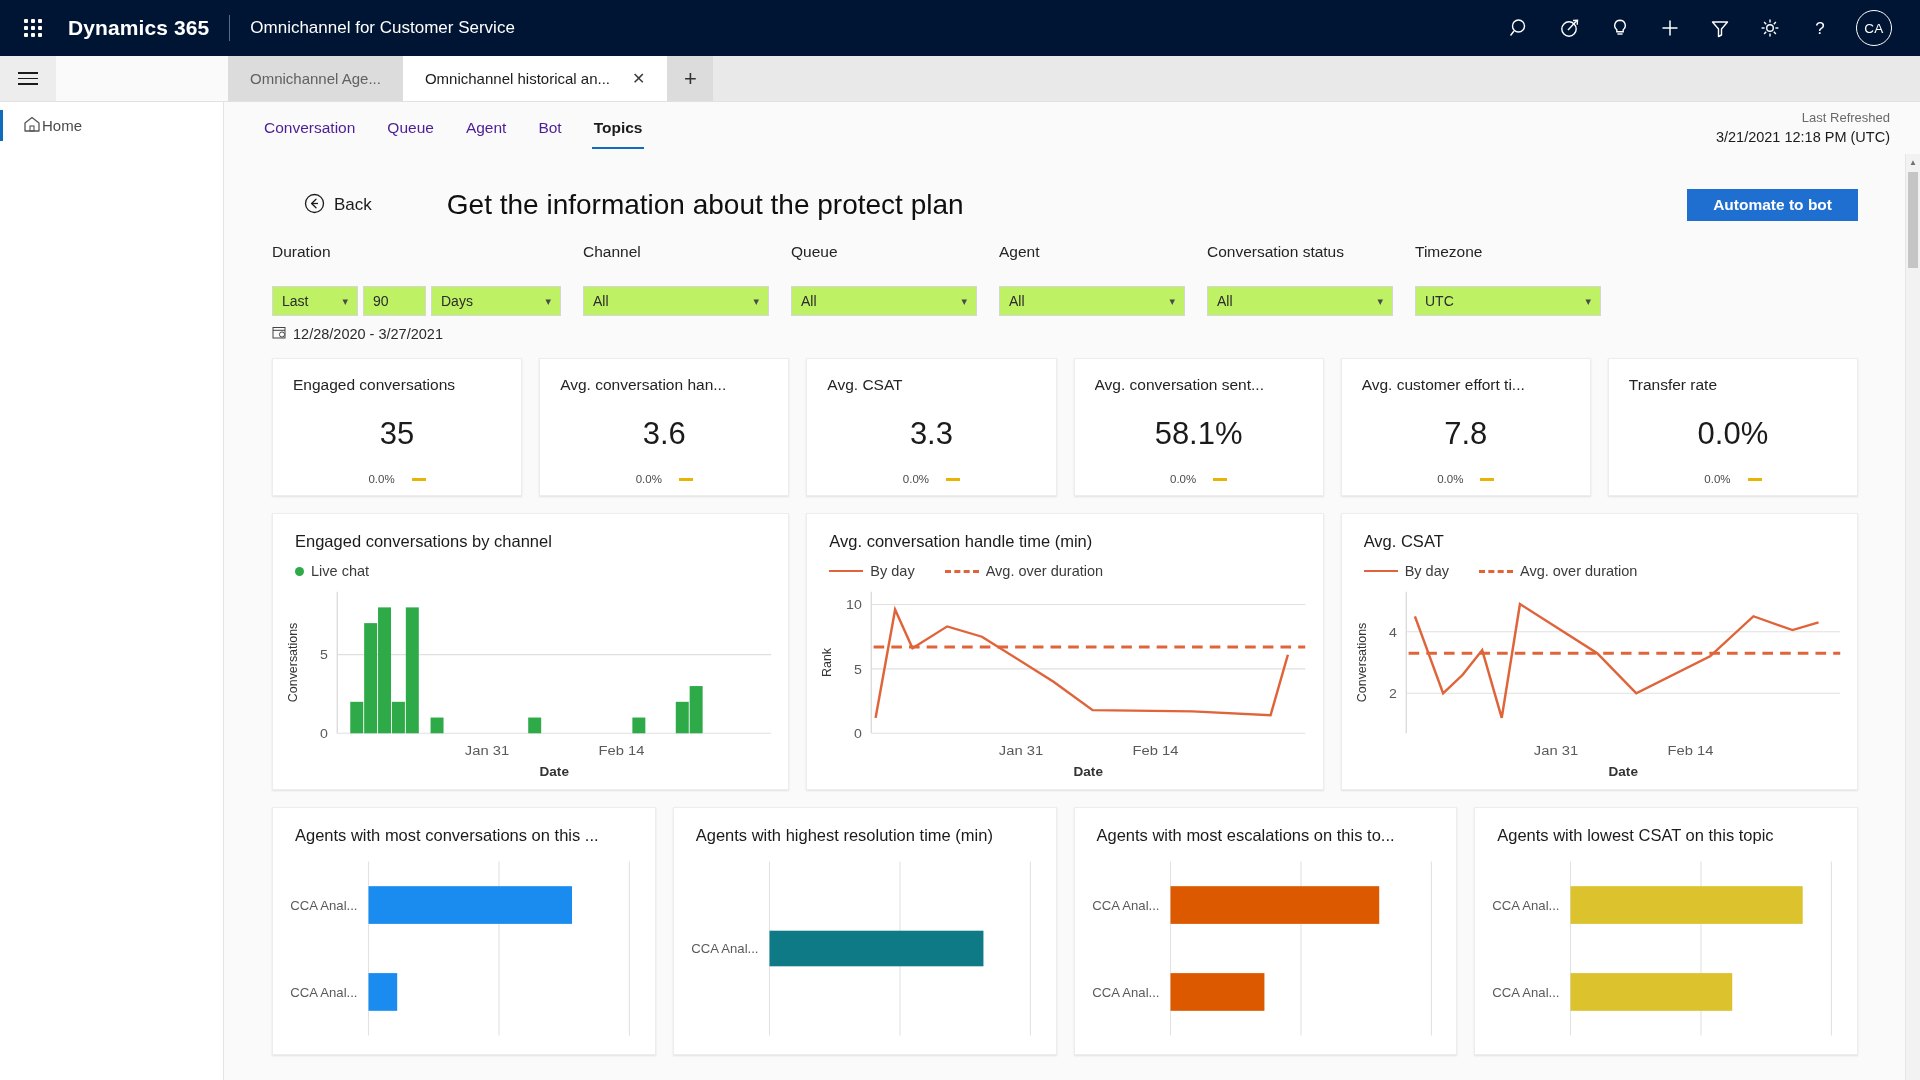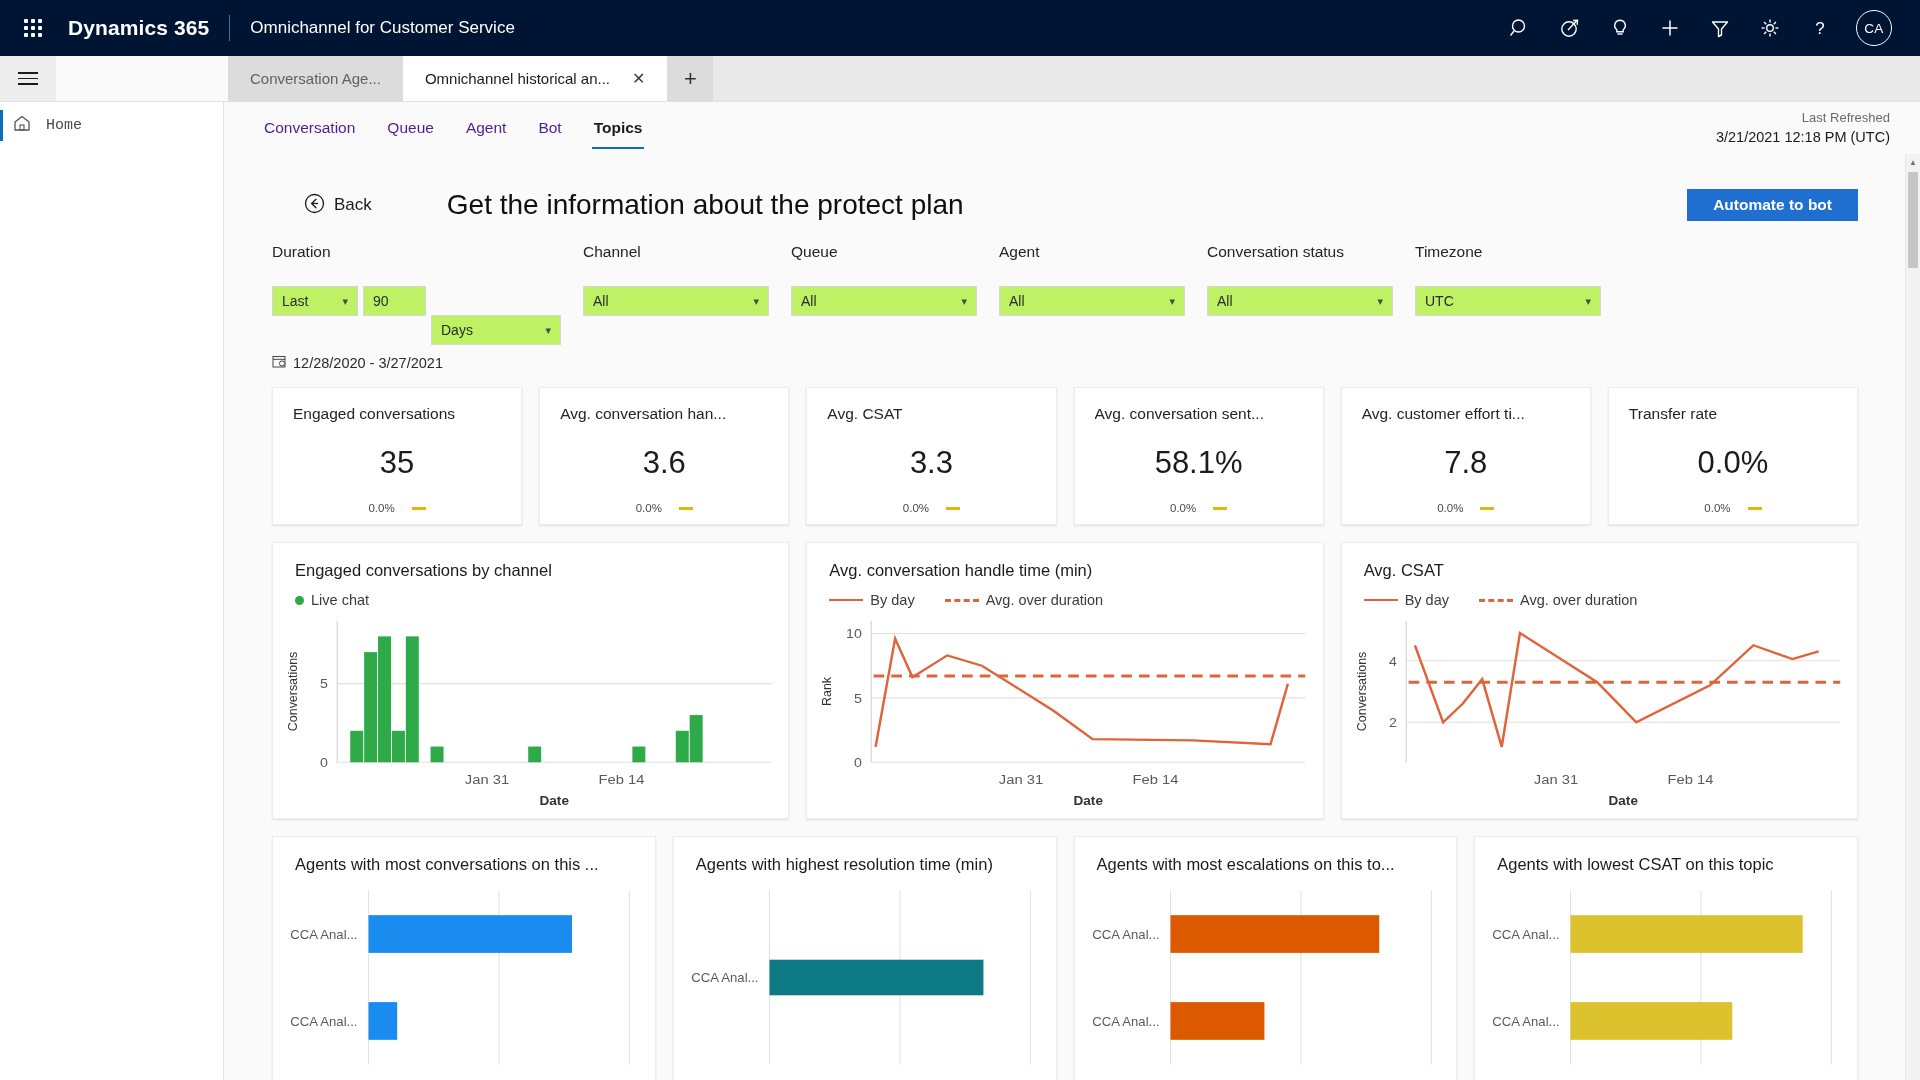--- a/index.html
+++ b/index.html
@@ -86,21 +86,21 @@
 
   
   .body-split { display: flex; height: calc(1080px - 56px - 46px); }
 
   .sidebar {
     width: 224px; background: #fff;
     border-right: 1px solid #e3e3e3; flex: none;
   }
   .side-item {
     height: 47px; display: flex; align-items: center;
-    padding-left: 12px; gap: 14px; cursor: pointer; position: relative; font-family: Liberation Mono, monospace;
+    padding-left: 22px; cursor: pointer; position: relative;
   }
   .side-item.active::before {
     content: ""; position: absolute; left: 0; top: 8px; bottom: 8px;
     width: 3px; background: #0f6cbd;
   }
   .side-label { font-size: 15px; color: #4a4a4a; }
 
   .content {
     flex: 1; background: #fafafa; position: relative;
     display: flex; flex-direction: column; min-width: 0;
@@ -162,21 +162,21 @@
   .filter-controls { display: flex; gap: 5px; }
   .sel {
     height: 30px; background: #bef264; border: 1px solid #d6d6d6;
     display: flex; align-items: center; justify-content: space-between;
     padding: 0 9px; font-size: 14px; color: #2b2b2b; cursor: pointer;
     white-space: nowrap;
   }
   .sel .chev { color: #4a4a4a; font-size: 11px; margin-left: 10px; }
   .sel.w-last { width: 86px; }
   .sel.w-num { width: 63px; justify-content: flex-start; }
-  .sel.w-days { width: 130px; margin-top: 29px; }
+  .sel.w-days { width: 130px; }
   .sel.w-wide { width: 186px; }
   .filter-gap { width: 22px; }
   .daterange {
     display: flex; align-items: center; gap: 7px;
     padding: 9px 0 0 24px; font-size: 14.5px; color: #2b2b2b;
   }
 
   
   .kpi-row {
     display: flex; gap: 17px; padding: 16px 24px 0 24px;
@@ -326,21 +326,21 @@
 <div class="tabstrip">
   <div class="hamburger">
     <div class="bars">
         <span></span>
         <span></span>
         <span></span>
       </div>
   </div>
   <div class="tabstrip-gap"></div>
   <div class="browser-tab">
-    <span>Conversation Age...</span>
+    <span>Omnichannel Age...</span>
   </div>
   <div class="browser-tab active">
     <span>Omnichannel historical an...</span>
     <span class="tab-close">✕</span>
   </div>
   <div class="tab-add">+</div>
 </div>
 
 <div class="body-split">
 

